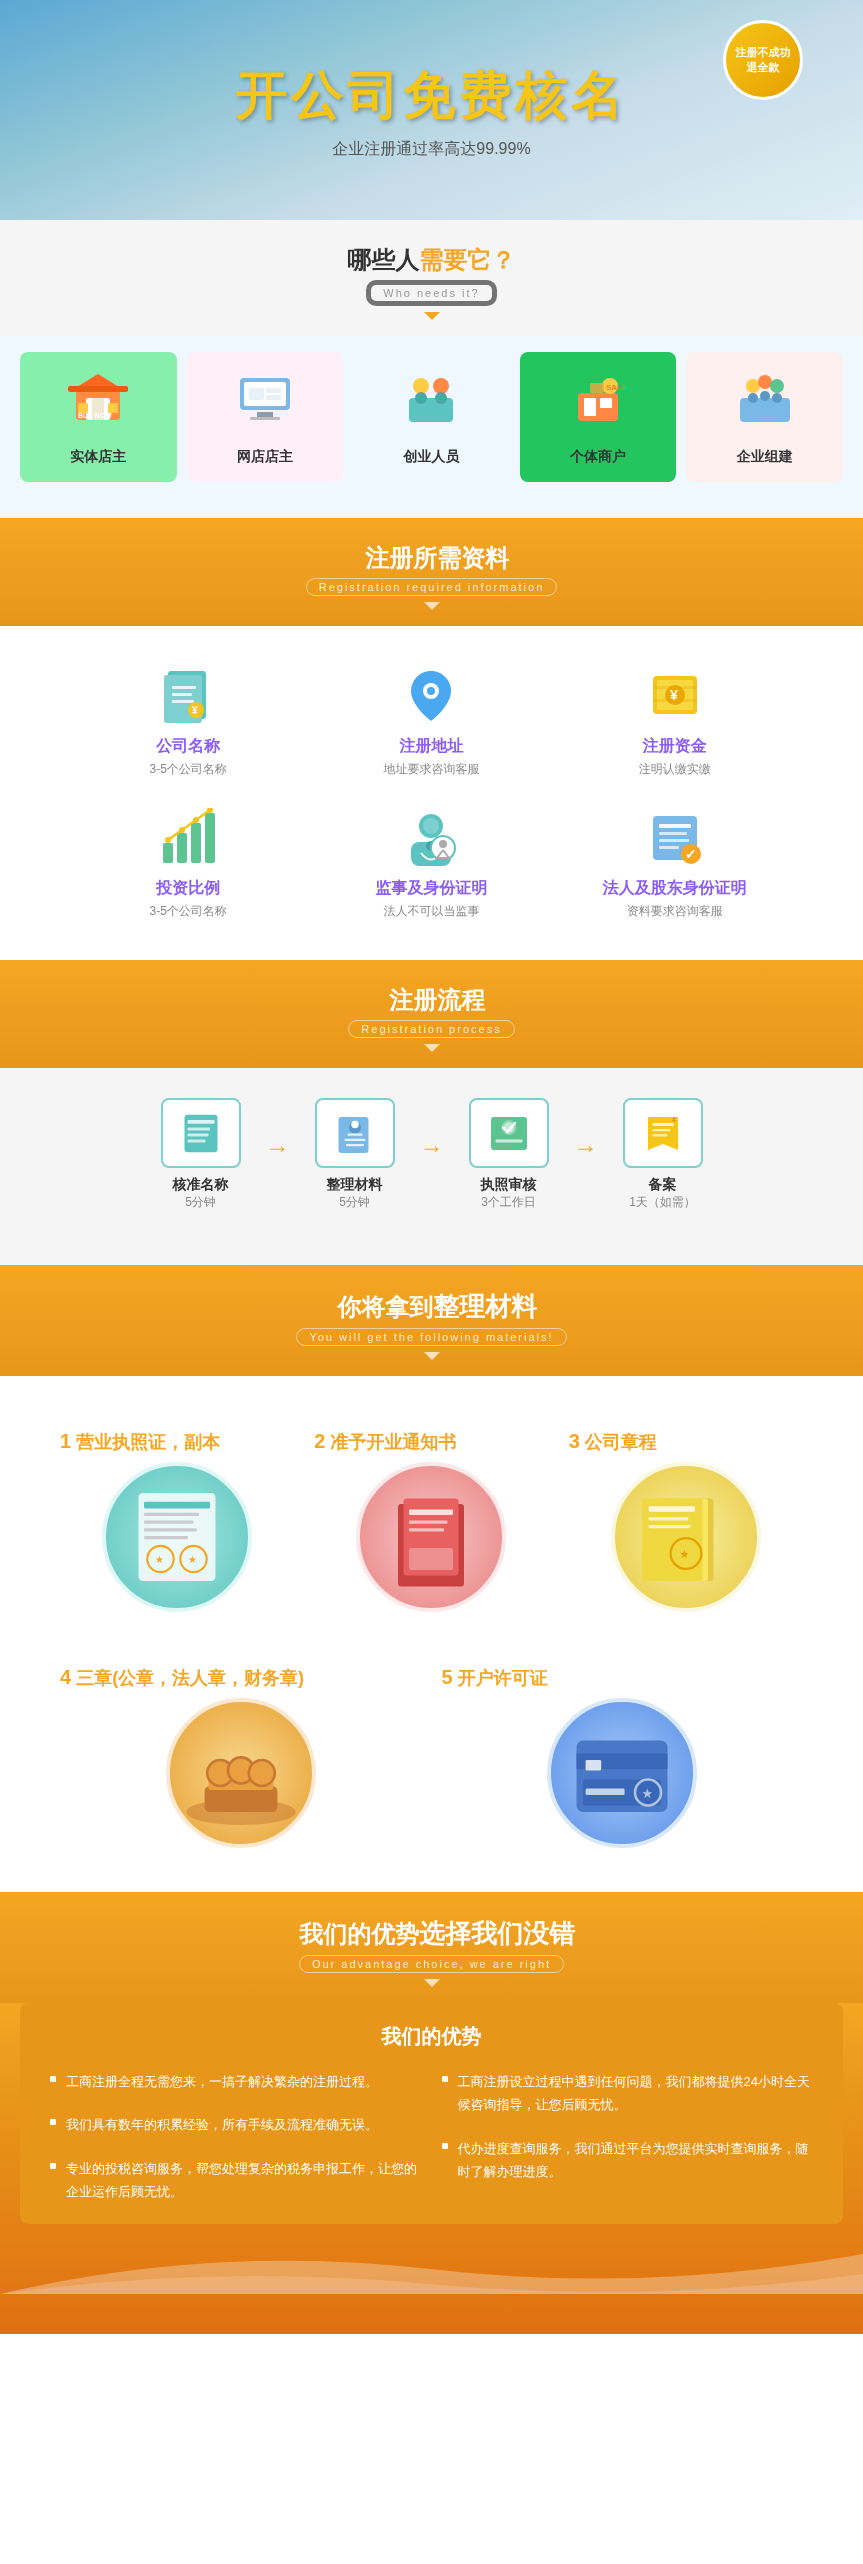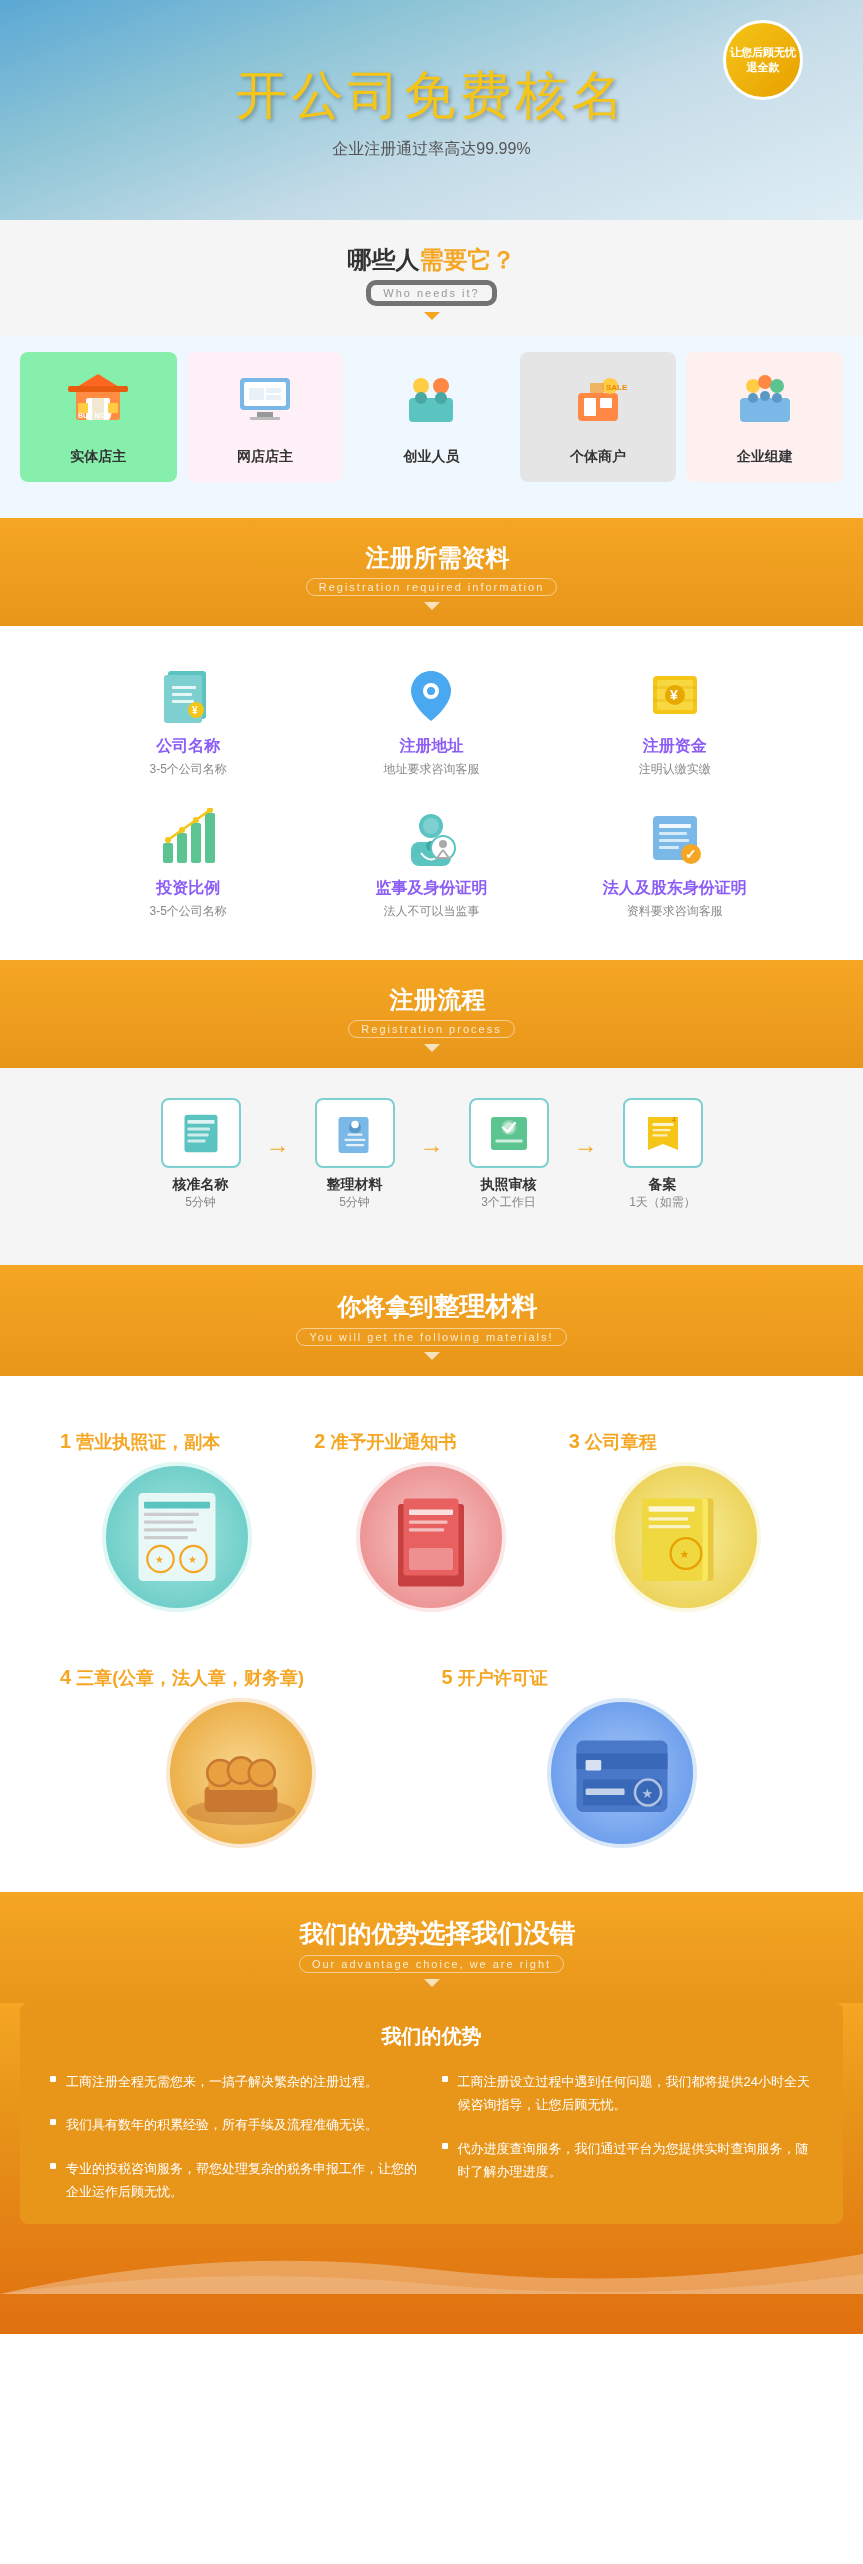--- a/index.html
+++ b/index.html
@@ -17,21 +17,21 @@
       overflow: hidden;
     }
     .hero-bg {
       position: absolute;
       top: 0; left: 0; right: 0; bottom: 0;
       background: linear-gradient(160deg, #5ba8d4 0%, #8ec5d6 30%, #c5dce8 60%, #e0eef5 100%);
     }
     .hero-title {
       position: relative;
       font-size: 52px;
-      font-weight: 400;
+      font-weight: 700;
       color: #f5c518;
       text-shadow: 2px 2px 4px rgba(0,0,0,0.3);
       letter-spacing: 4px;
       z-index: 2;
     }
     .hero-subtitle {
       position: relative;
       font-size: 16px;
       color: #555;
       margin-top: 8px;
@@ -134,21 +134,21 @@
       text-align: center;
       min-height: 130px;
       display: flex;
       flex-direction: column;
       align-items: center;
       justify-content: space-between;
     }
     .who-card-1 { background: #86efac; }
     .who-card-2 { background: #fff0f8; }
     .who-card-3 { background: #f0f8ff; }
-    .who-card-4 { background: #e5e5e5; }
+    .who-card-4 { background: #22c55e; }
     .who-card-5 { background: #fff0f0; }
     .who-card-icon {
       width: 60px;
       height: 60px;
       margin: 0 auto 8px;
     }
     .who-card-label {
       font-size: 14px;
       font-weight: bold;
       color: #333;
@@ -364,21 +364,21 @@
     }
   </style>
 </head>
 <body>
 
 <div class="hero">
   <div class="hero-bg"></div>
   <div class="hero-title">开公司免费核名</div>
   <div class="hero-subtitle">企业注册通过率高达99.99%</div>
   <div class="hero-badge">
-    <span>让您后顾无忧</span>
+    <span>注册不成功</span>
     <span>退全款</span>
   </div>
 </div>
 
 <div class="section-header">
   <div class="section-title-cn">
     哪些人<span>需要它？</span>
   </div>
   <div class="section-title-en">Who needs it?</div>
   <div class="arrow-down"></div>

